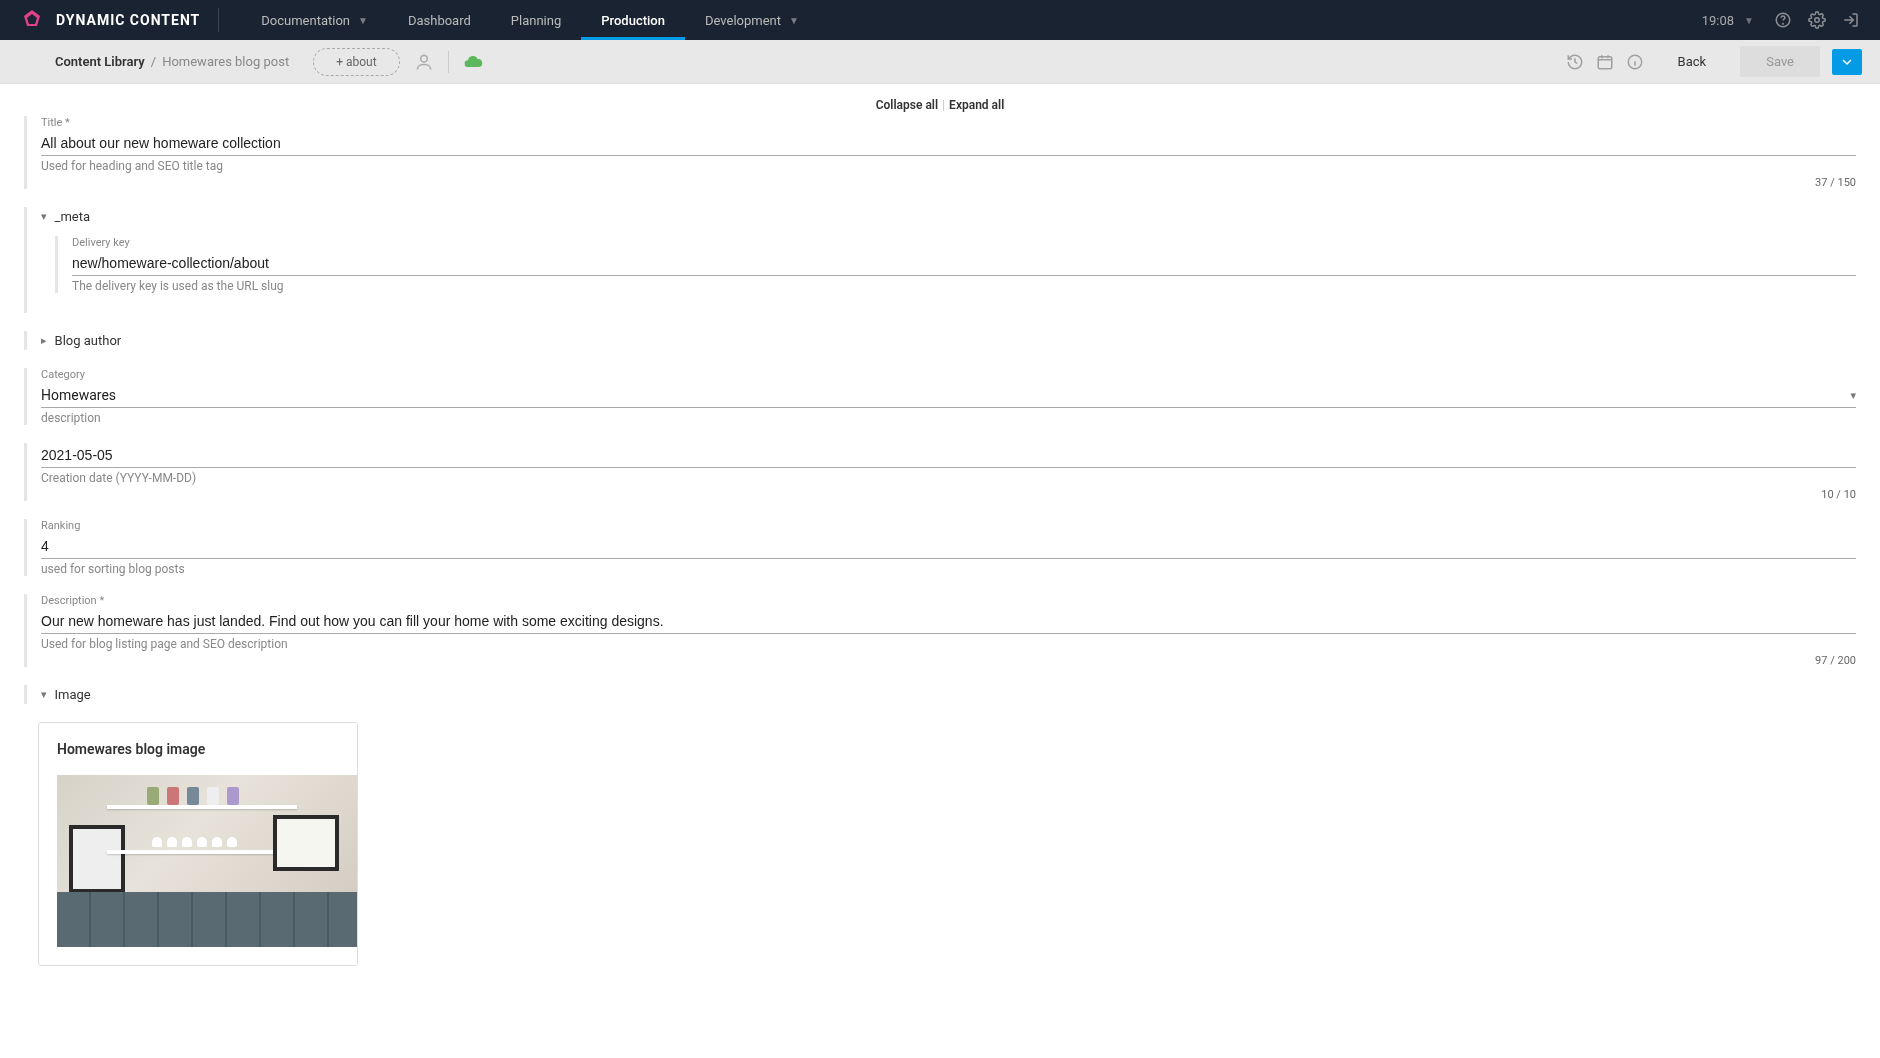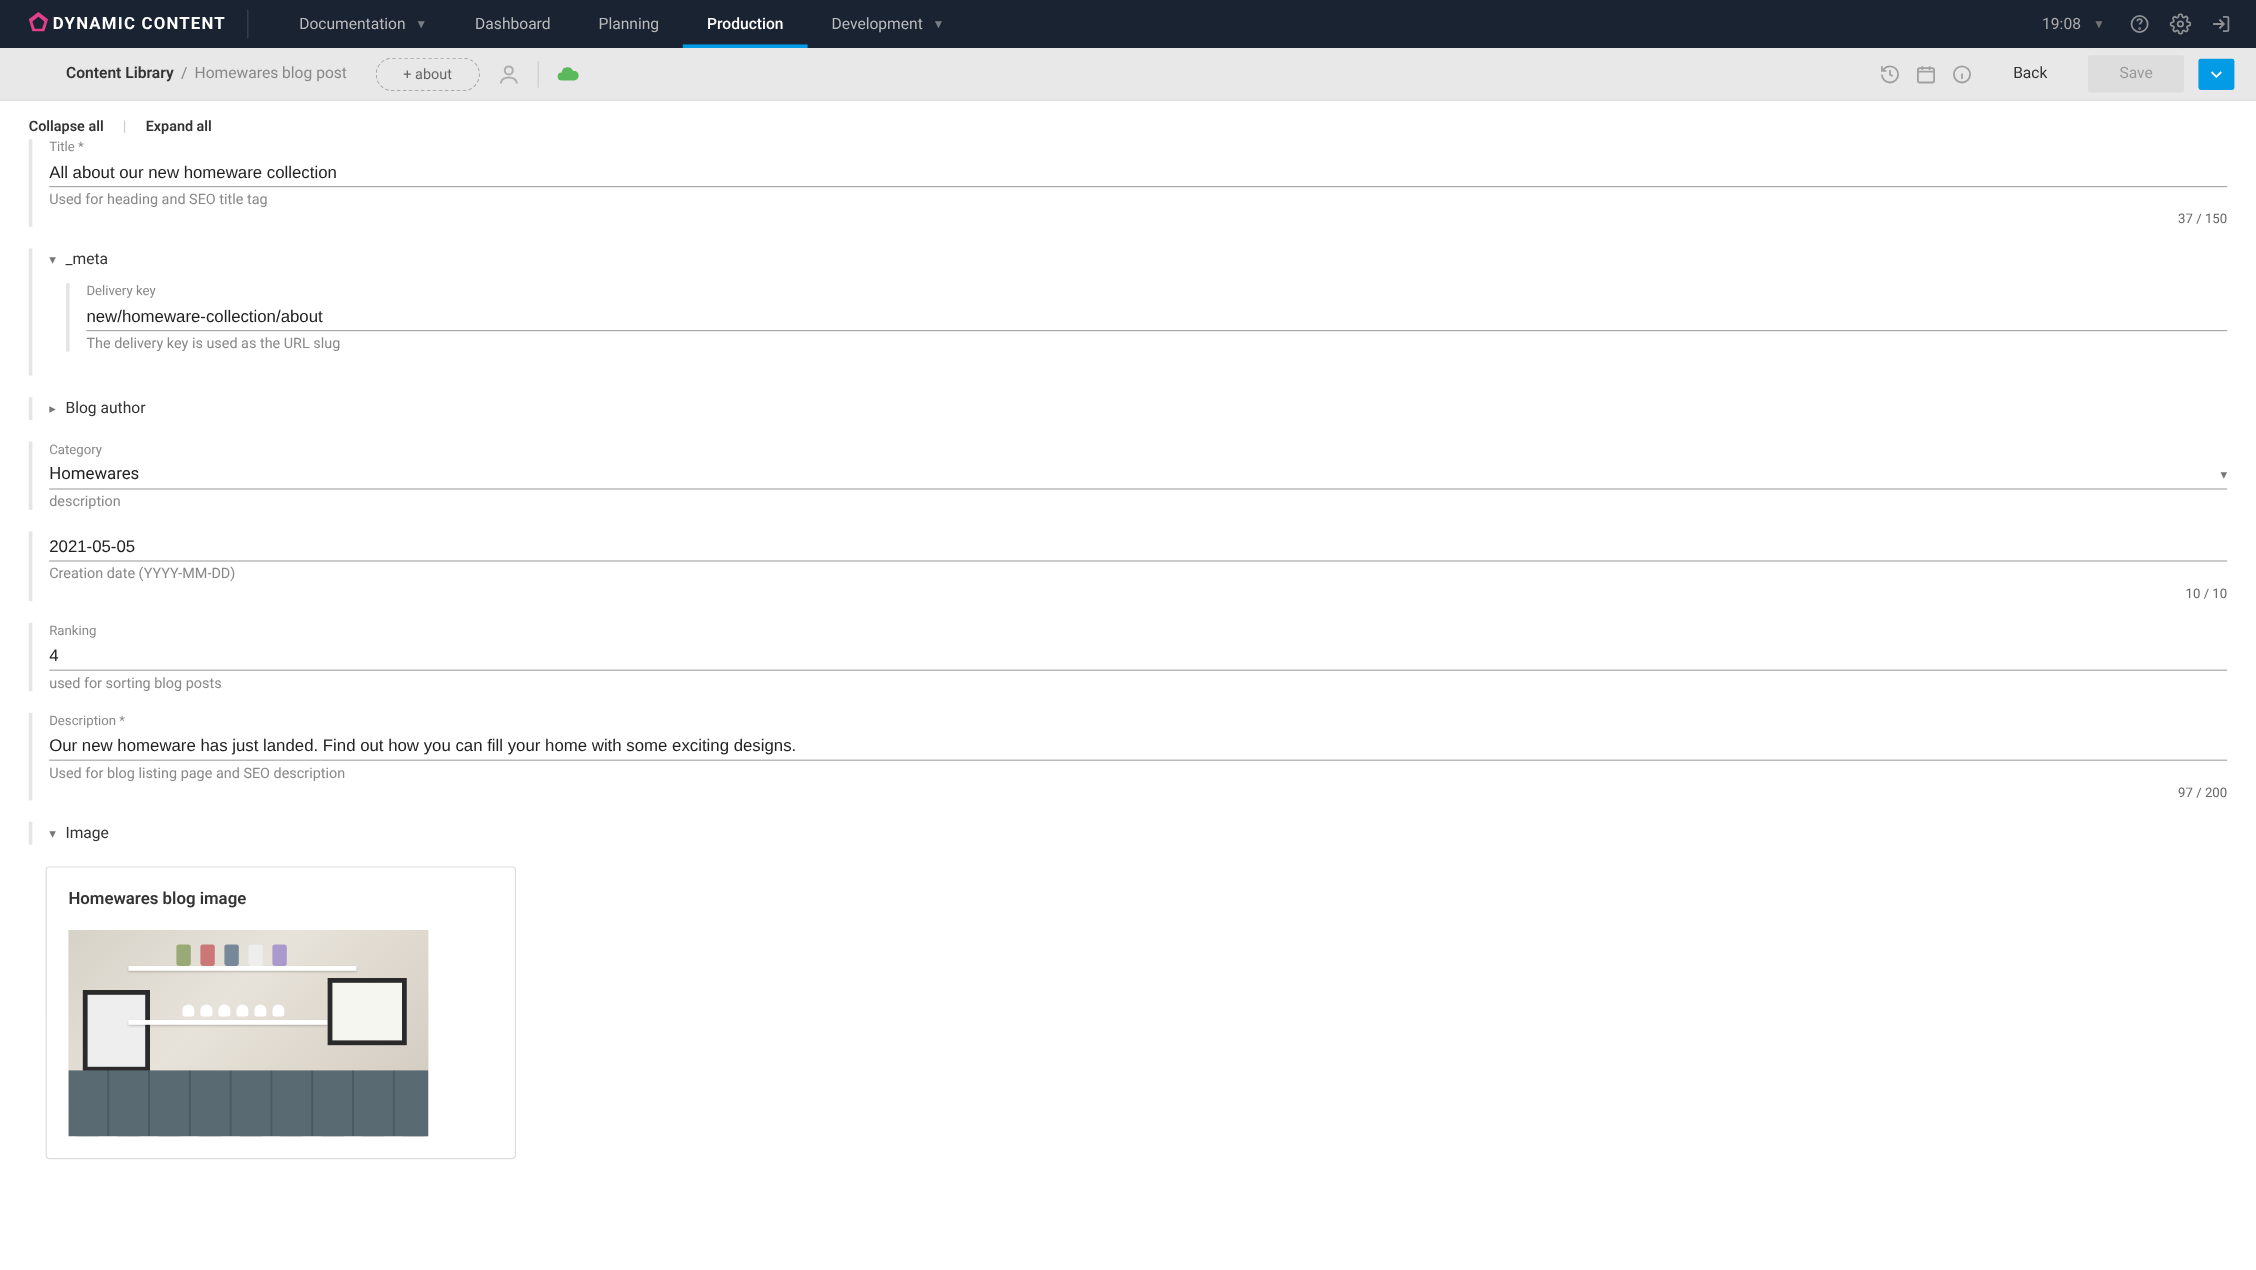--- a/index.html
+++ b/index.html
@@ -15,21 +15,21 @@
 
 
 .topnav {
   background: #1a2332;
   height: 40px;
   display: flex;
   align-items: center;
   padding: 0 20px;
   color: #ccc;
 }
-.logo-area { display: flex; align-items: center; padding-right: 18px; border-right: 1px solid #3a4452; }
+.logo-area { display: flex; align-items: center; gap: 12px; padding-right: 18px; border-right: 1px solid #3a4452; }
 .logo-icon { width: 24px; height: 24px; }
 .logo-text { font-size: 14px; font-weight: 700; letter-spacing: 1px; color: #fff; }
 .nav-items { display: flex; align-items: center; margin-left: 22px; gap: 0; }
 .nav-item {
   padding: 0 20px;
   height: 40px;
   display: flex;
   align-items: center;
   gap: 8px;
   cursor: pointer;
@@ -105,22 +105,22 @@
 }
 
 
 .content {
   padding: 14px 24px;
   overflow-y: auto;
   height: calc(100% - 84px);
 }
 .collapse-controls {
   display: flex;
-  justify-content: flex-start;
-  gap: 16px;
+  justify-content: center;
+  gap: 4px;
   font-size: 12px;
   font-weight: 600;
   margin-bottom: 4px;
   align-items: center;
 }
 .collapse-controls .sep { color: #ccc; }
 .collapse-link { cursor: pointer; }
 
 .field-block { margin-bottom: 18px; border-left: 3px solid #e5e5e5; padding-left: 14px; }
 .field-block.nested { margin-left: 14px; }
@@ -144,21 +144,21 @@
   align-items: center;
   gap: 8px;
   font-size: 13px;
   color: #333;
   cursor: pointer;
   padding: 2px 0;
 }
 .chev { font-size: 11px; color: #777; }
 
 .image-card {
-  width: 392px;
+  width: 320px;
   border: 1px solid #ddd;
   border-radius: 3px;
   padding: 18px;
   margin-top: 10px;
   margin-left: 14px;
 }
 .image-card-title { font-weight: 600; font-size: 14px; margin-bottom: 18px; }
 .image-preview {
   width: 300px; height: 172px;
   background: linear-gradient(135deg,#d7d2c8 0%, #e8e3da 40%, #cfc8bd 100%);

